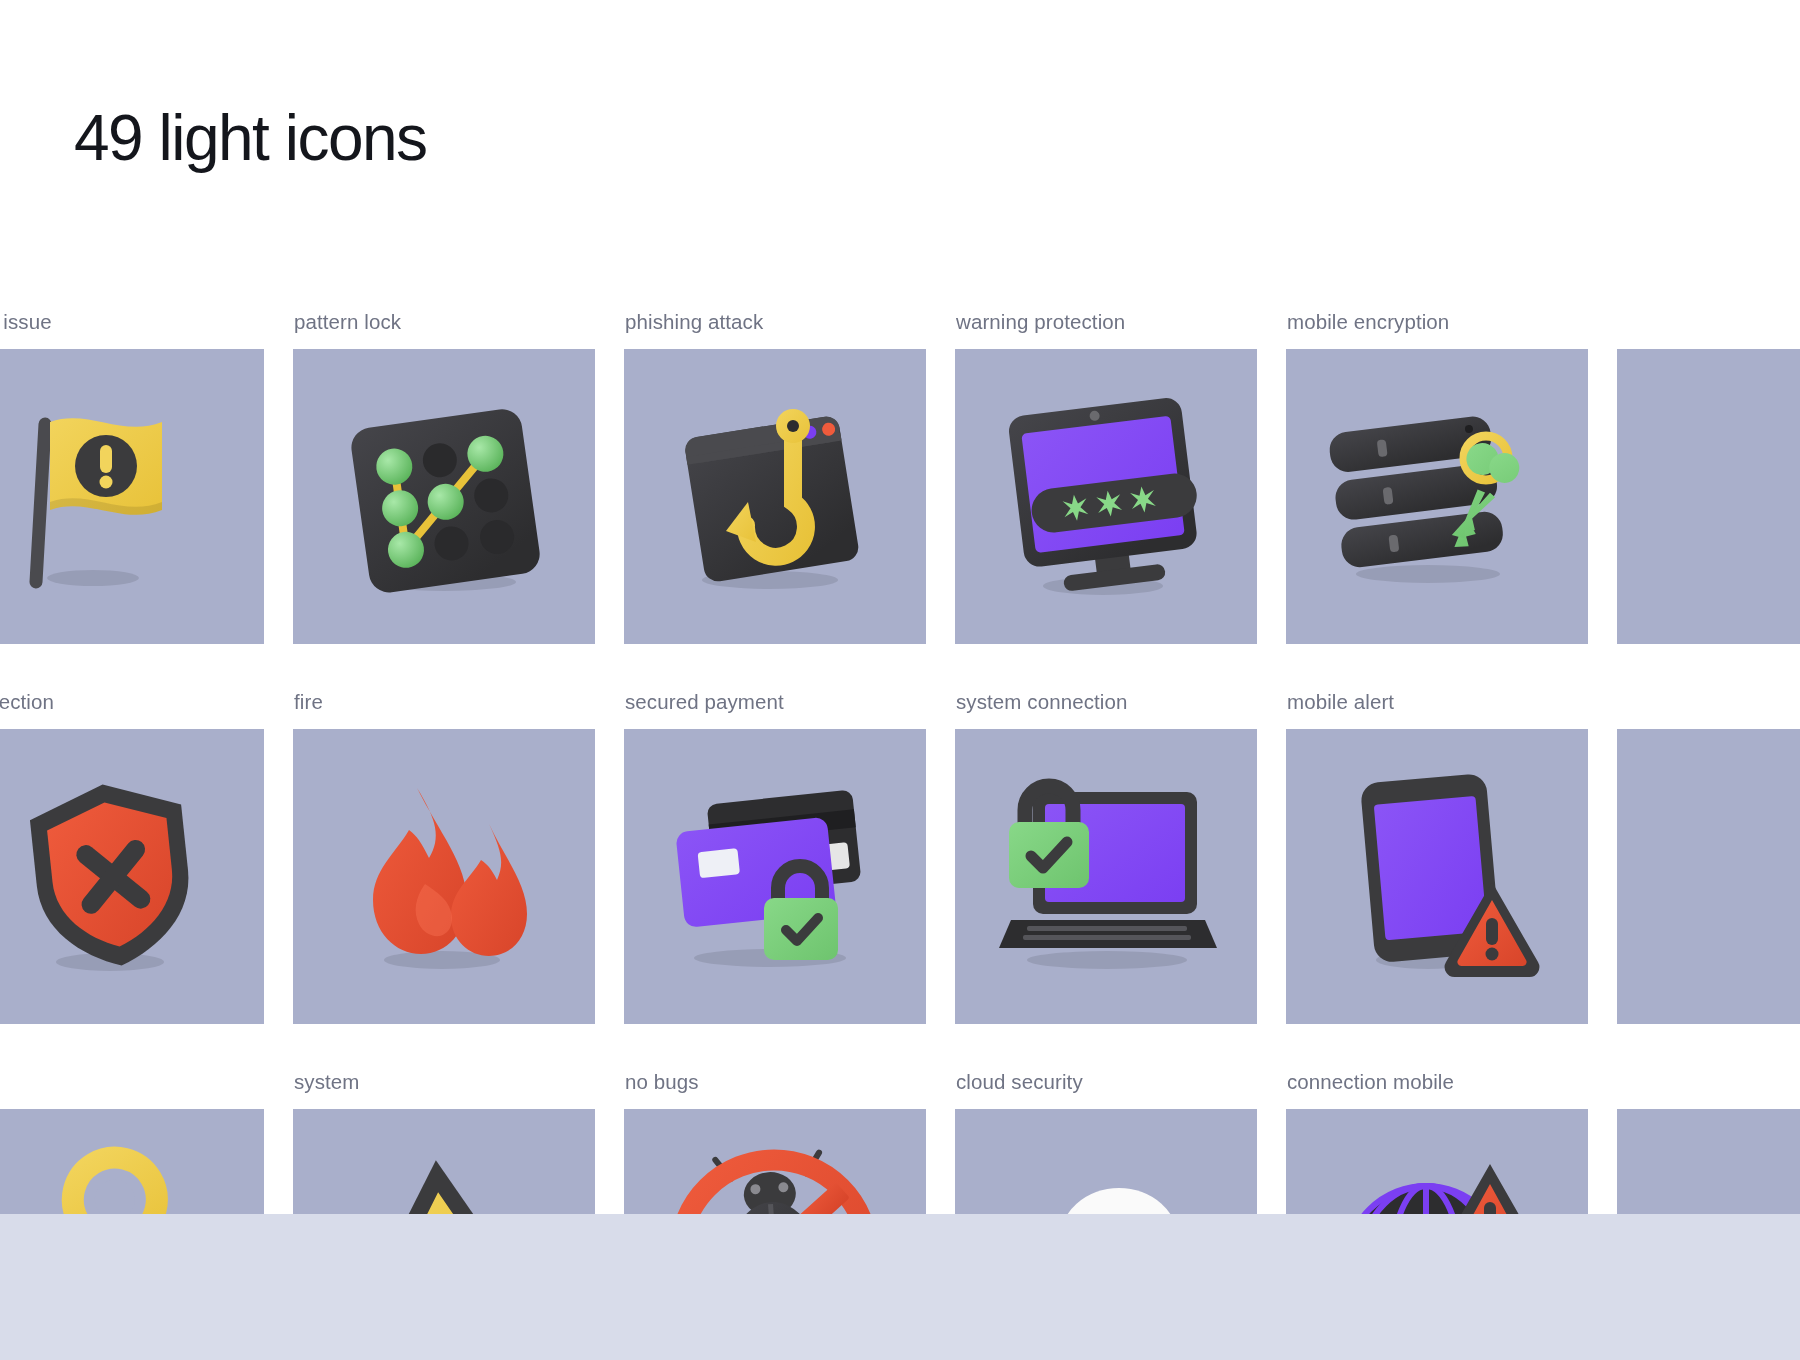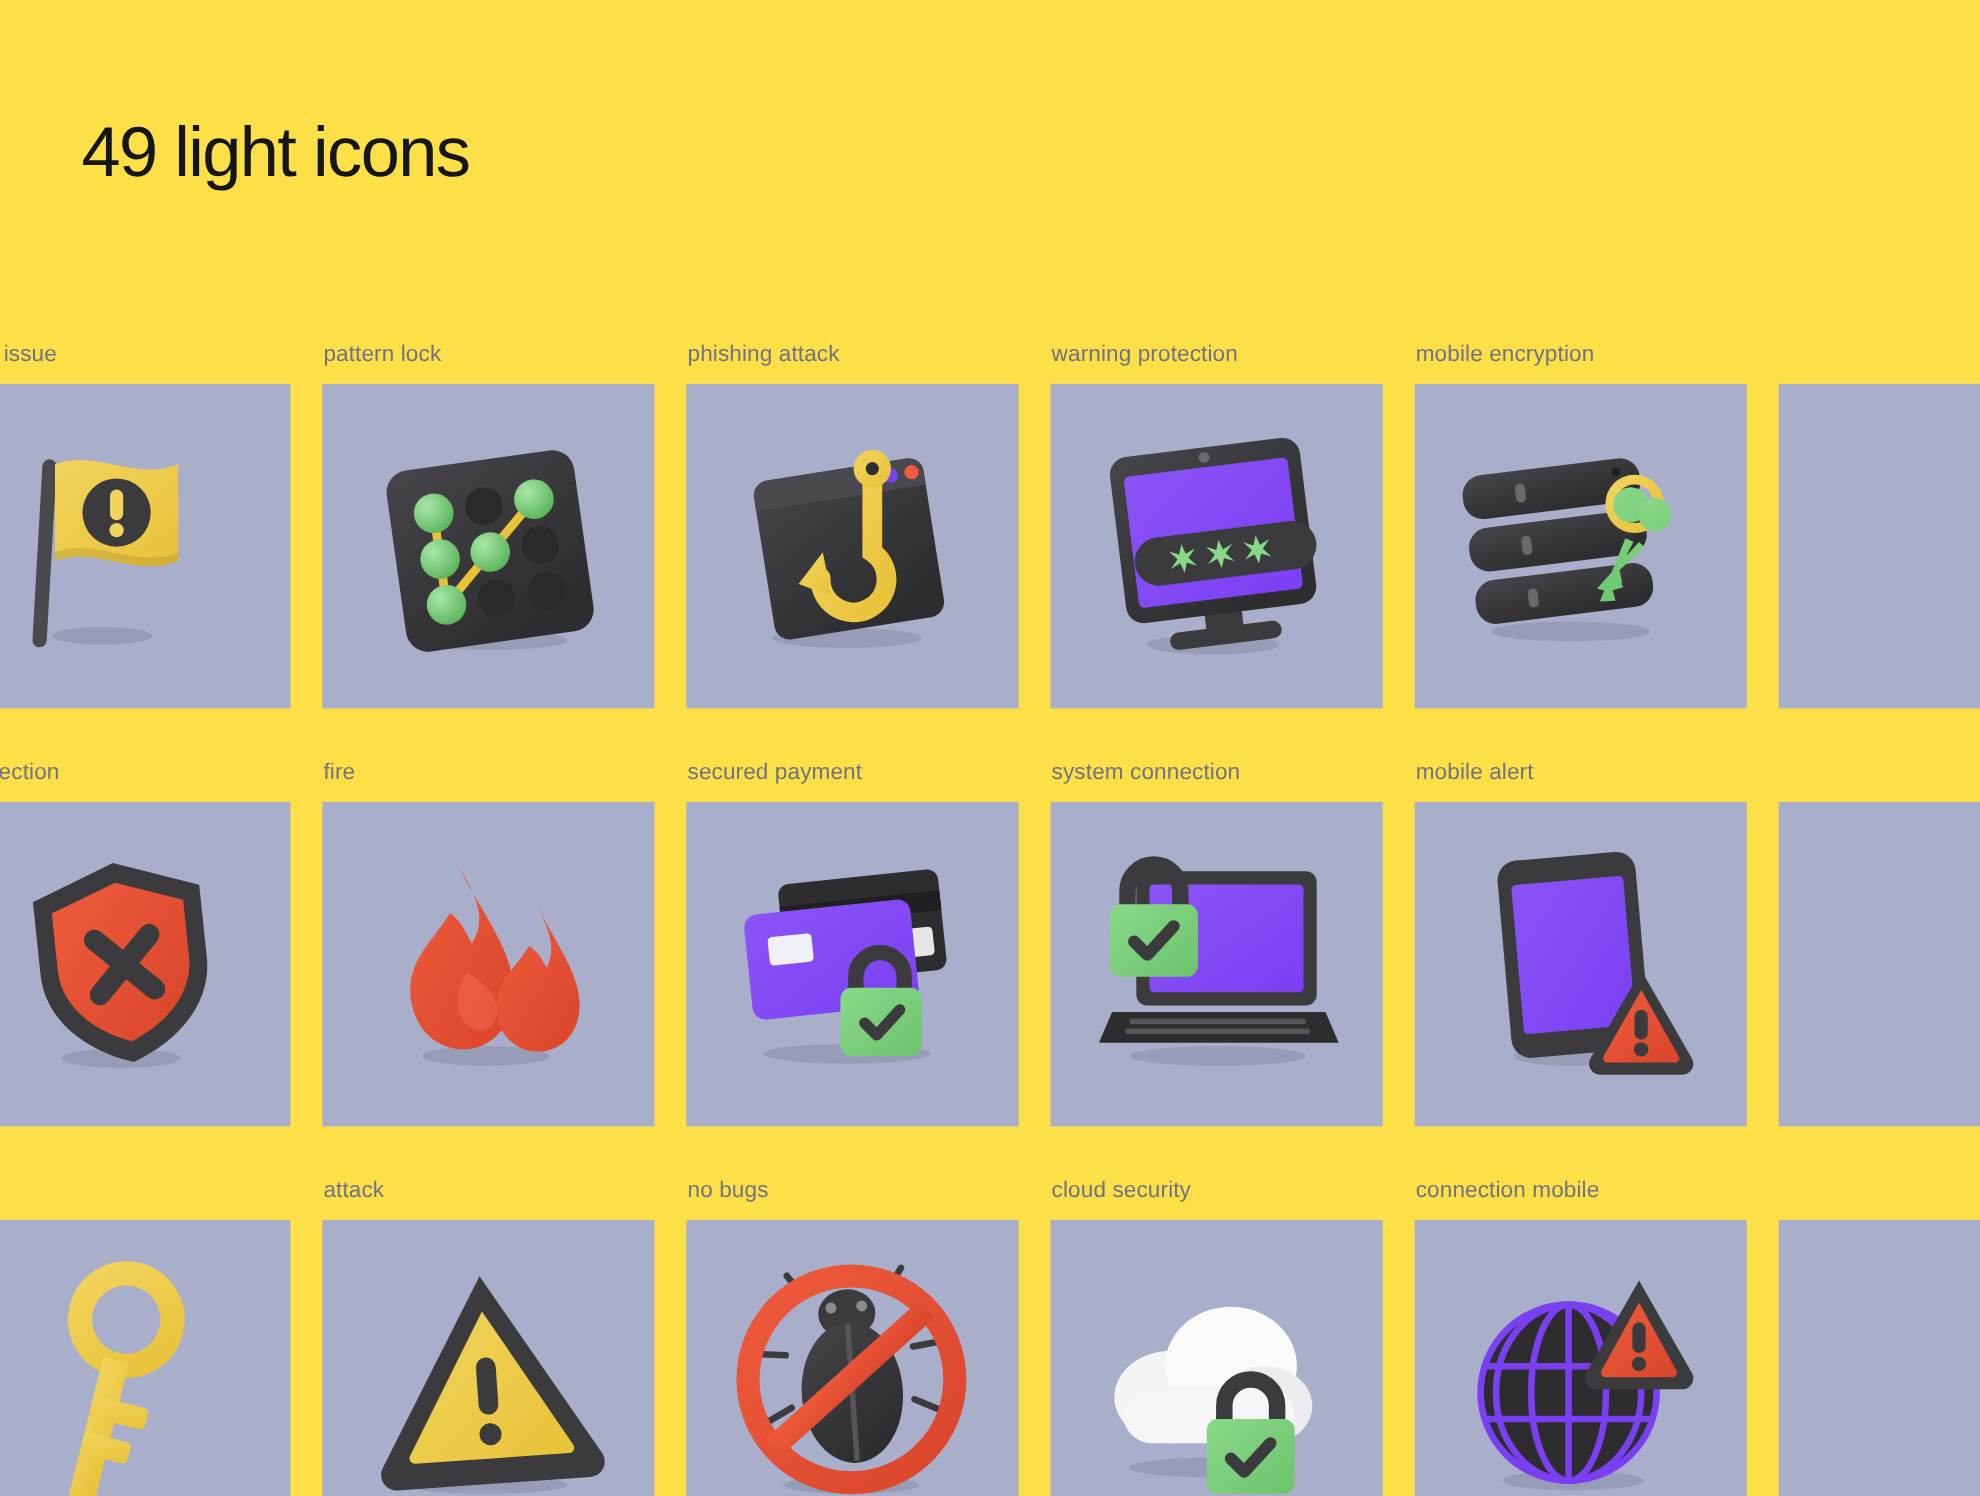--- a/index.html
+++ b/index.html
@@ -5,22 +5,22 @@
 <style>
   * { box-sizing: border-box; margin: 0; padding: 0; }
   html, body {
     width: 1800px; height: 1360px;
     background: #d8dcea;
     font-family: "Liberation Sans", sans-serif;
     overflow: hidden;
   }
   #page {
     position: relative;
-    width: 1800px; height: 1360px;
-    background: #fde047;
+    width: 1800px; height: 1214px;
+    background: #ffffff;
     overflow: hidden;
   }
   #page-title {
     position: absolute;
     left: 74px; top: 106px;
     font-size: 64px;
     font-weight: 500;
     letter-spacing: -1.5px;
     color: #14161c;
     line-height: 1;
@@ -627,21 +627,21 @@
     <circle cx="104" cy="58" r="20" fill="#a9afcb"></circle>
     <rect x="92" y="96" width="24" height="130" fill="url(#g_i12_y)"></rect>
     <rect x="92" y="132" width="52" height="20" rx="5" fill="url(#g_i12_y)"></rect>
     <rect x="92" y="166" width="44" height="20" rx="5" fill="url(#g_i12_y)"></rect>
   </g>
 </svg>
           </div>
         </div>
       </div>
       <div class="cell">
-        <div class="cell-label">attack</div>
+        <div class="cell-label">system</div>
         <div class="cell-art">
           <div class="art-inner">
             <svg viewBox="0 0 230 230">
               <defs>
     <linearGradient id="g_i13_y" x1="0" y1="0" x2="1" y2="1">
       <stop offset="0" stop-color="#f2d45c"></stop>
                   <stop offset="1" stop-color="#e8c239"></stop>
     </linearGradient>
     <linearGradient id="g_i13_d" x1="0" y1="0" x2="0.6" y2="1">
       <stop offset="0" stop-color="#45454a"></stop>

